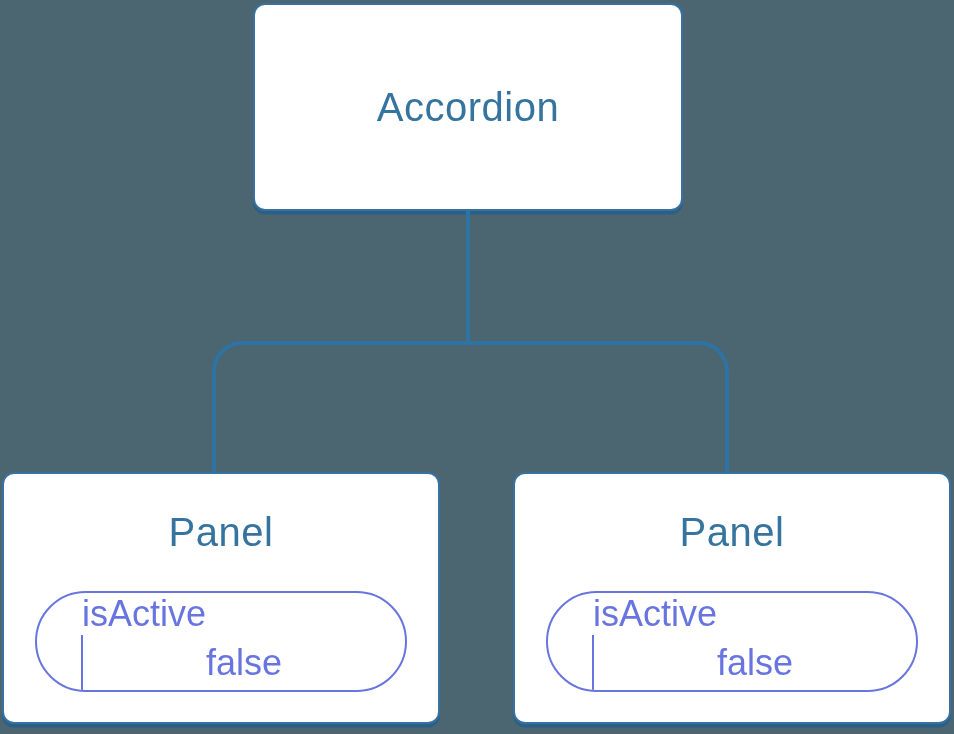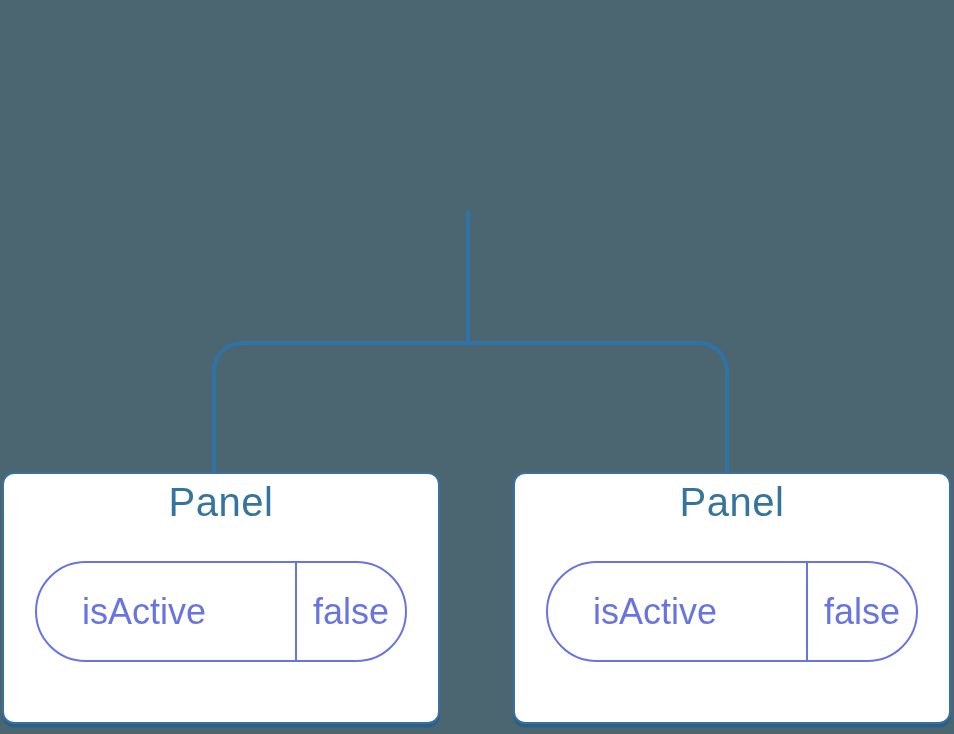--- a/index.html
+++ b/index.html
@@ -49,49 +49,54 @@
     position:absolute;
     left:212px;top:341px;
     width:517px;height:131px;
     border-top:4px solid var(--connector);
     border-left:4px solid var(--connector);
     border-right:4px solid var(--connector);
     border-radius:30px 30px 0 0;
   }
   .panel-node{
     top:472px;width:438px;height:252px;
+    padding-top:30px;
     display:flex;flex-direction:column;align-items:center;
   }
   .panel-left{left:2px;}
   .panel-right{left:513px;}
   .panel-node .node-title{
     line-height:56px;
   }
   .state-pill{
     margin-top:31px;
     width:372px;height:101px;
     border:2px solid var(--state-accent);
     border-radius:60px;
     display:flex;
     align-items:stretch;
     overflow:hidden;
     color:var(--state-accent);
     font-size:36px;
+    flex-direction:column;
   }
   .state-cell{
     display:flex;align-items:center;justify-content:center;
   }
   .state-key-cell{width:214px;}
   .state-value-cell{flex:1;border-left:2px solid var(--state-accent);margin-left:44px;}
 </style>
 </head>
 <body>
 
 <div class="canvas">
 
+  <div class="node root-node">
+    <div class="node-title">Accordion</div>
+  </div>
 
   <div class="stem"></div>
   <div class="bracket"></div>
 
   <div class="node panel-node panel-left">
     <div class="node-title">Panel</div>
     <div class="state-pill">
       <div class="state-cell state-key-cell">isActive</div>
       <div class="state-cell state-value-cell">false</div>
     </div>

